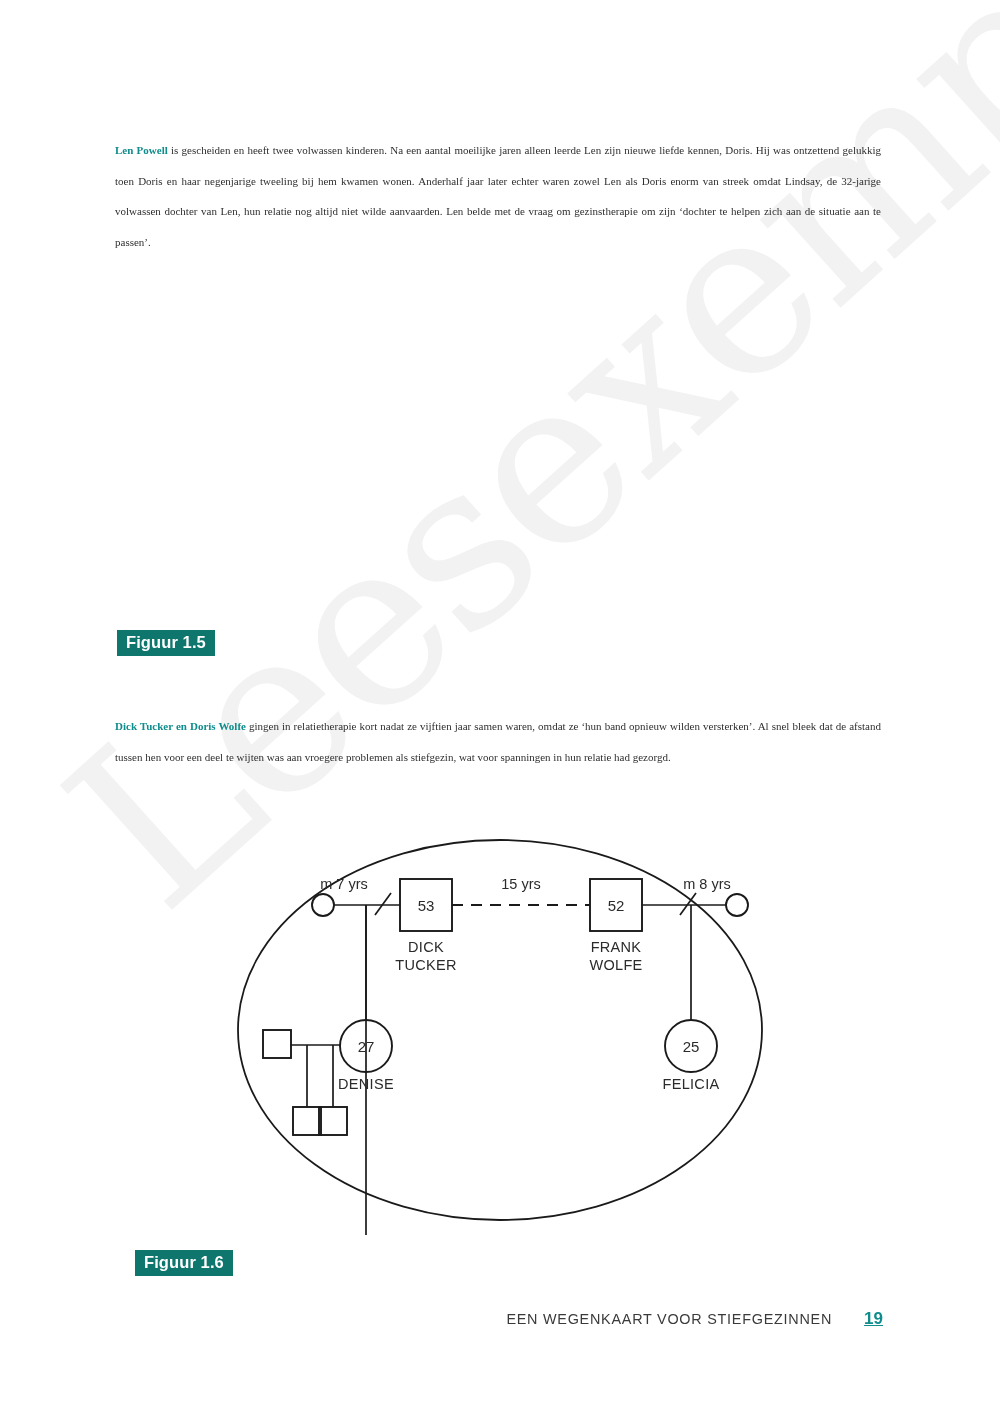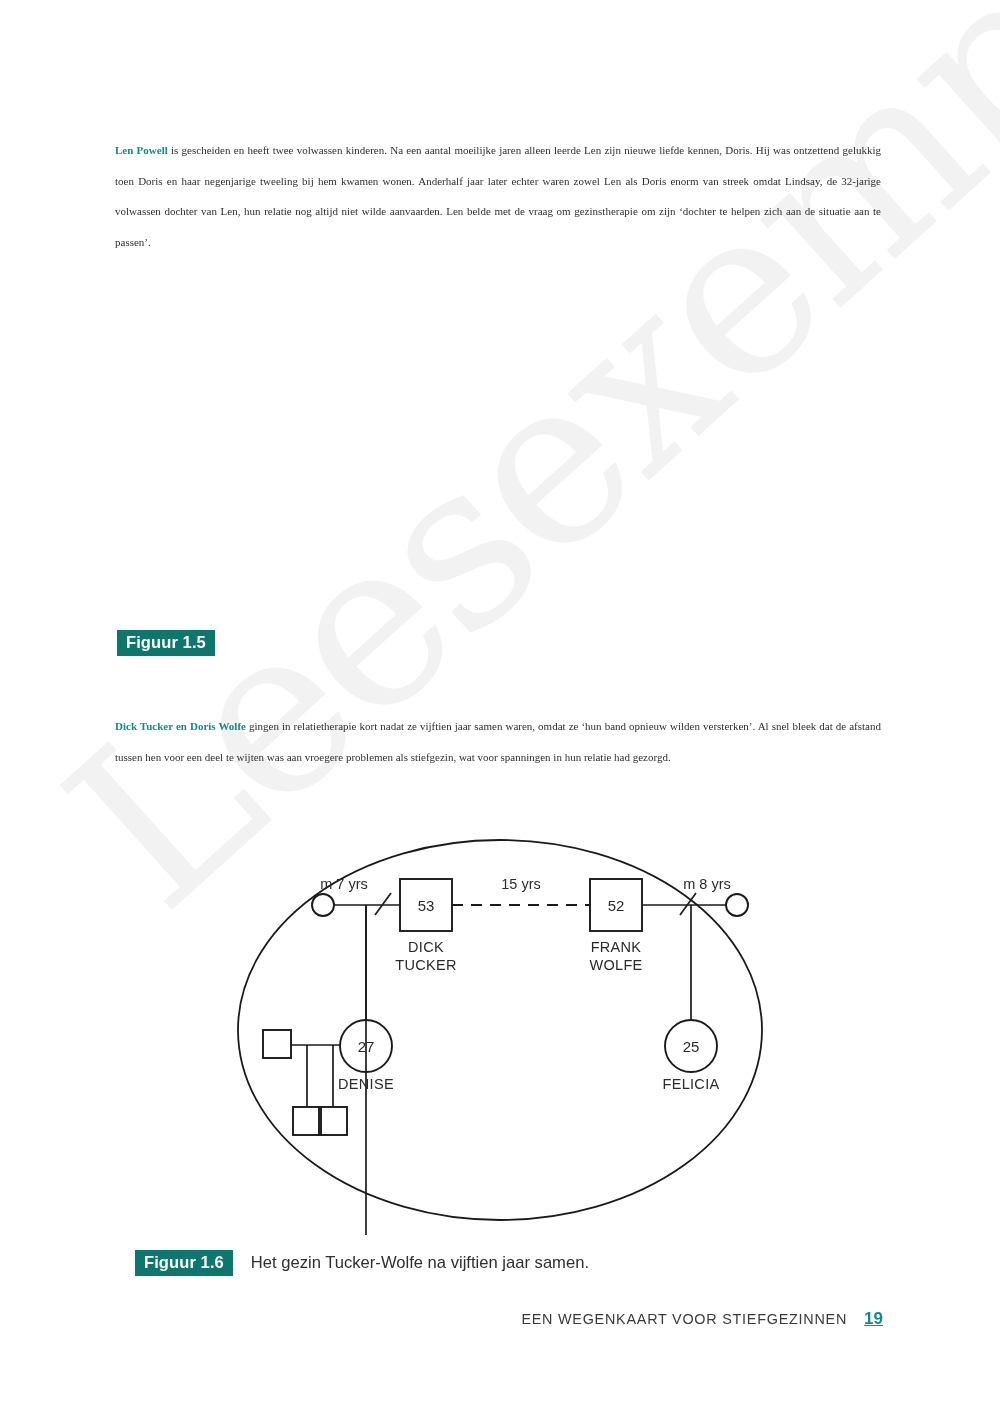--- a/index.html
+++ b/index.html
@@ -92,21 +92,21 @@
   #caption-1 { top: 630px; }
   #caption-2 { top: 1250px; padding-left: 18px; }
 
   
   #footer {
     position: absolute;
     right: 117px;
     top: 1309px;
     display: flex;
     align-items: baseline;
-    gap: 17px;
+    gap: 32px;
     font-size: 14.4px;
     letter-spacing: 0.75px;
     color: #3a3a3a;
   }
   #footer .page-num {
     color: #0f8c8c;
     font-weight: bold;
     font-size: 17px;
     letter-spacing: 0;
     text-decoration: underline;
@@ -253,21 +253,20 @@
       <text class="g-name" x="691" y="254">FELICIA</text>
 
       <text class="g-label" x="344" y="54">m 7 yrs</text>
       <text class="g-label" x="521" y="54">15 yrs</text>
       <text class="g-label" x="707" y="54">m 8 yrs</text>
     </svg>
   </div>
 
   <div class="fig-caption" id="caption-2">
     <span class="fig-tag">Figuur 1.6</span>
-    <span class="fig-text">Het gezin Tucker-Wolfe na vijftien jaar samen.</span>
   </div>
 
   <div id="footer">
     <span>EEN WEGENKAART VOOR STIEFGEZINNEN</span>
     <span class="page-num">19</span>
   </div>
 
 </div>
 
 </body></html>

